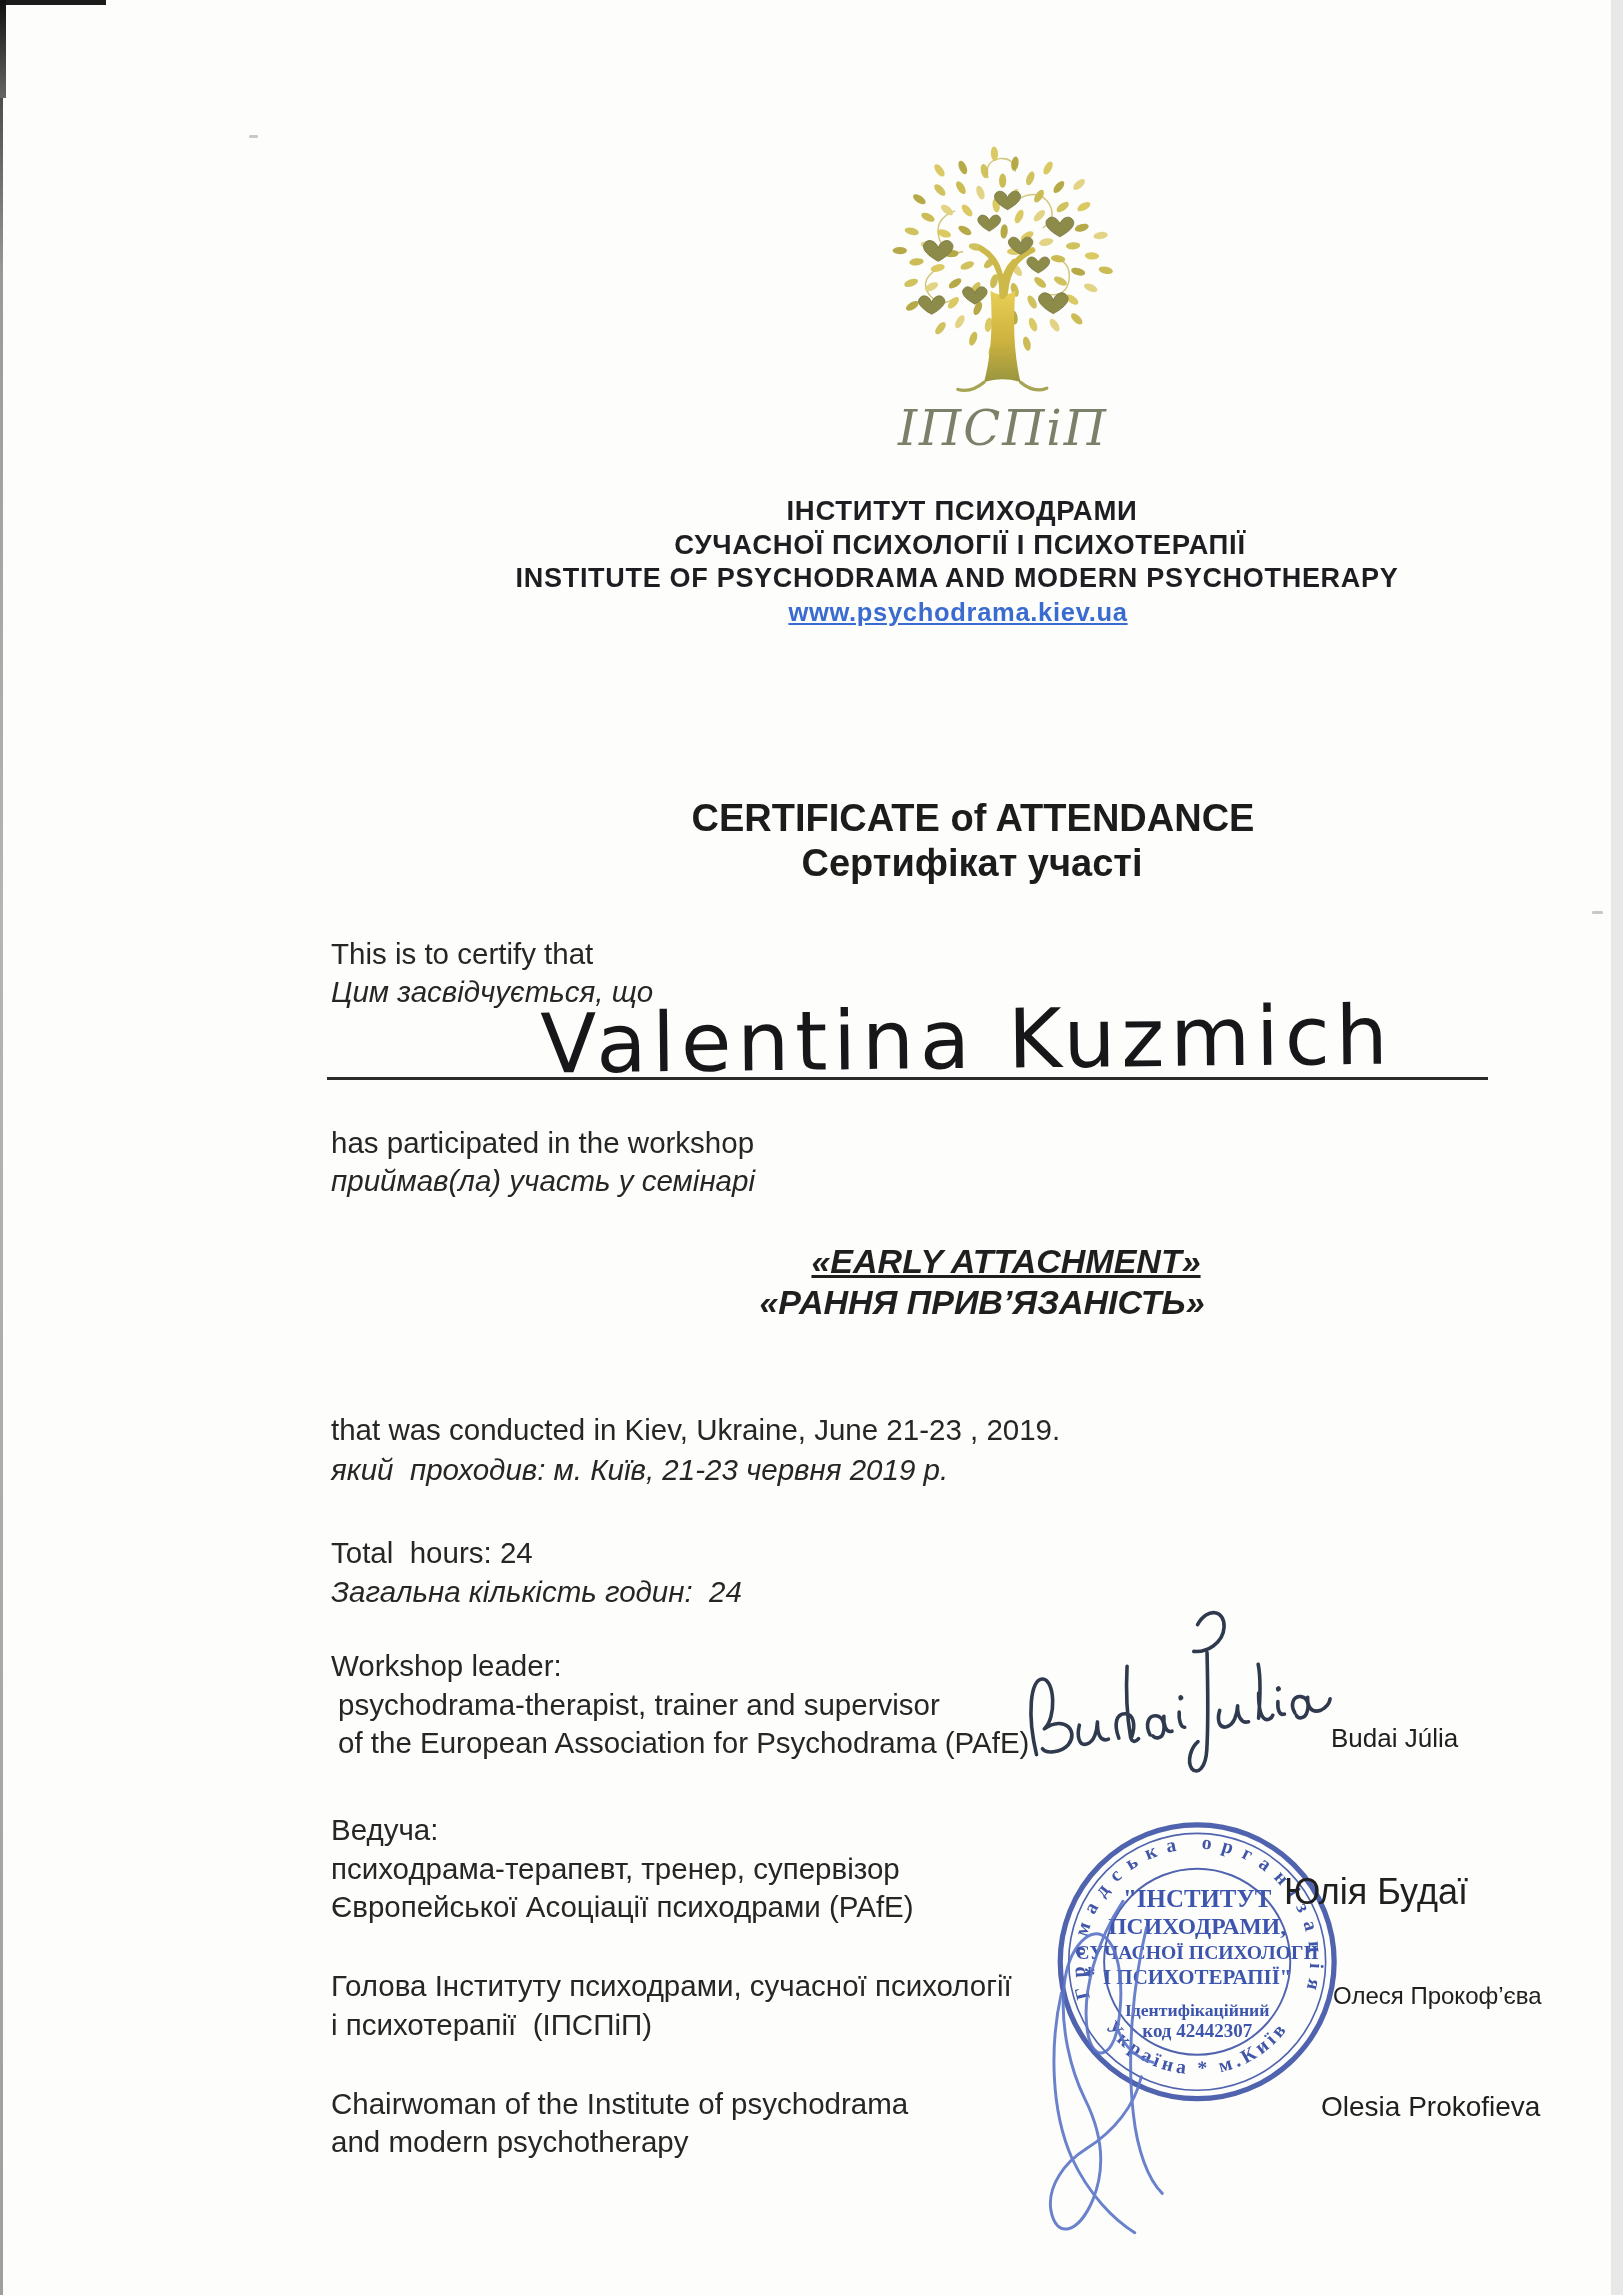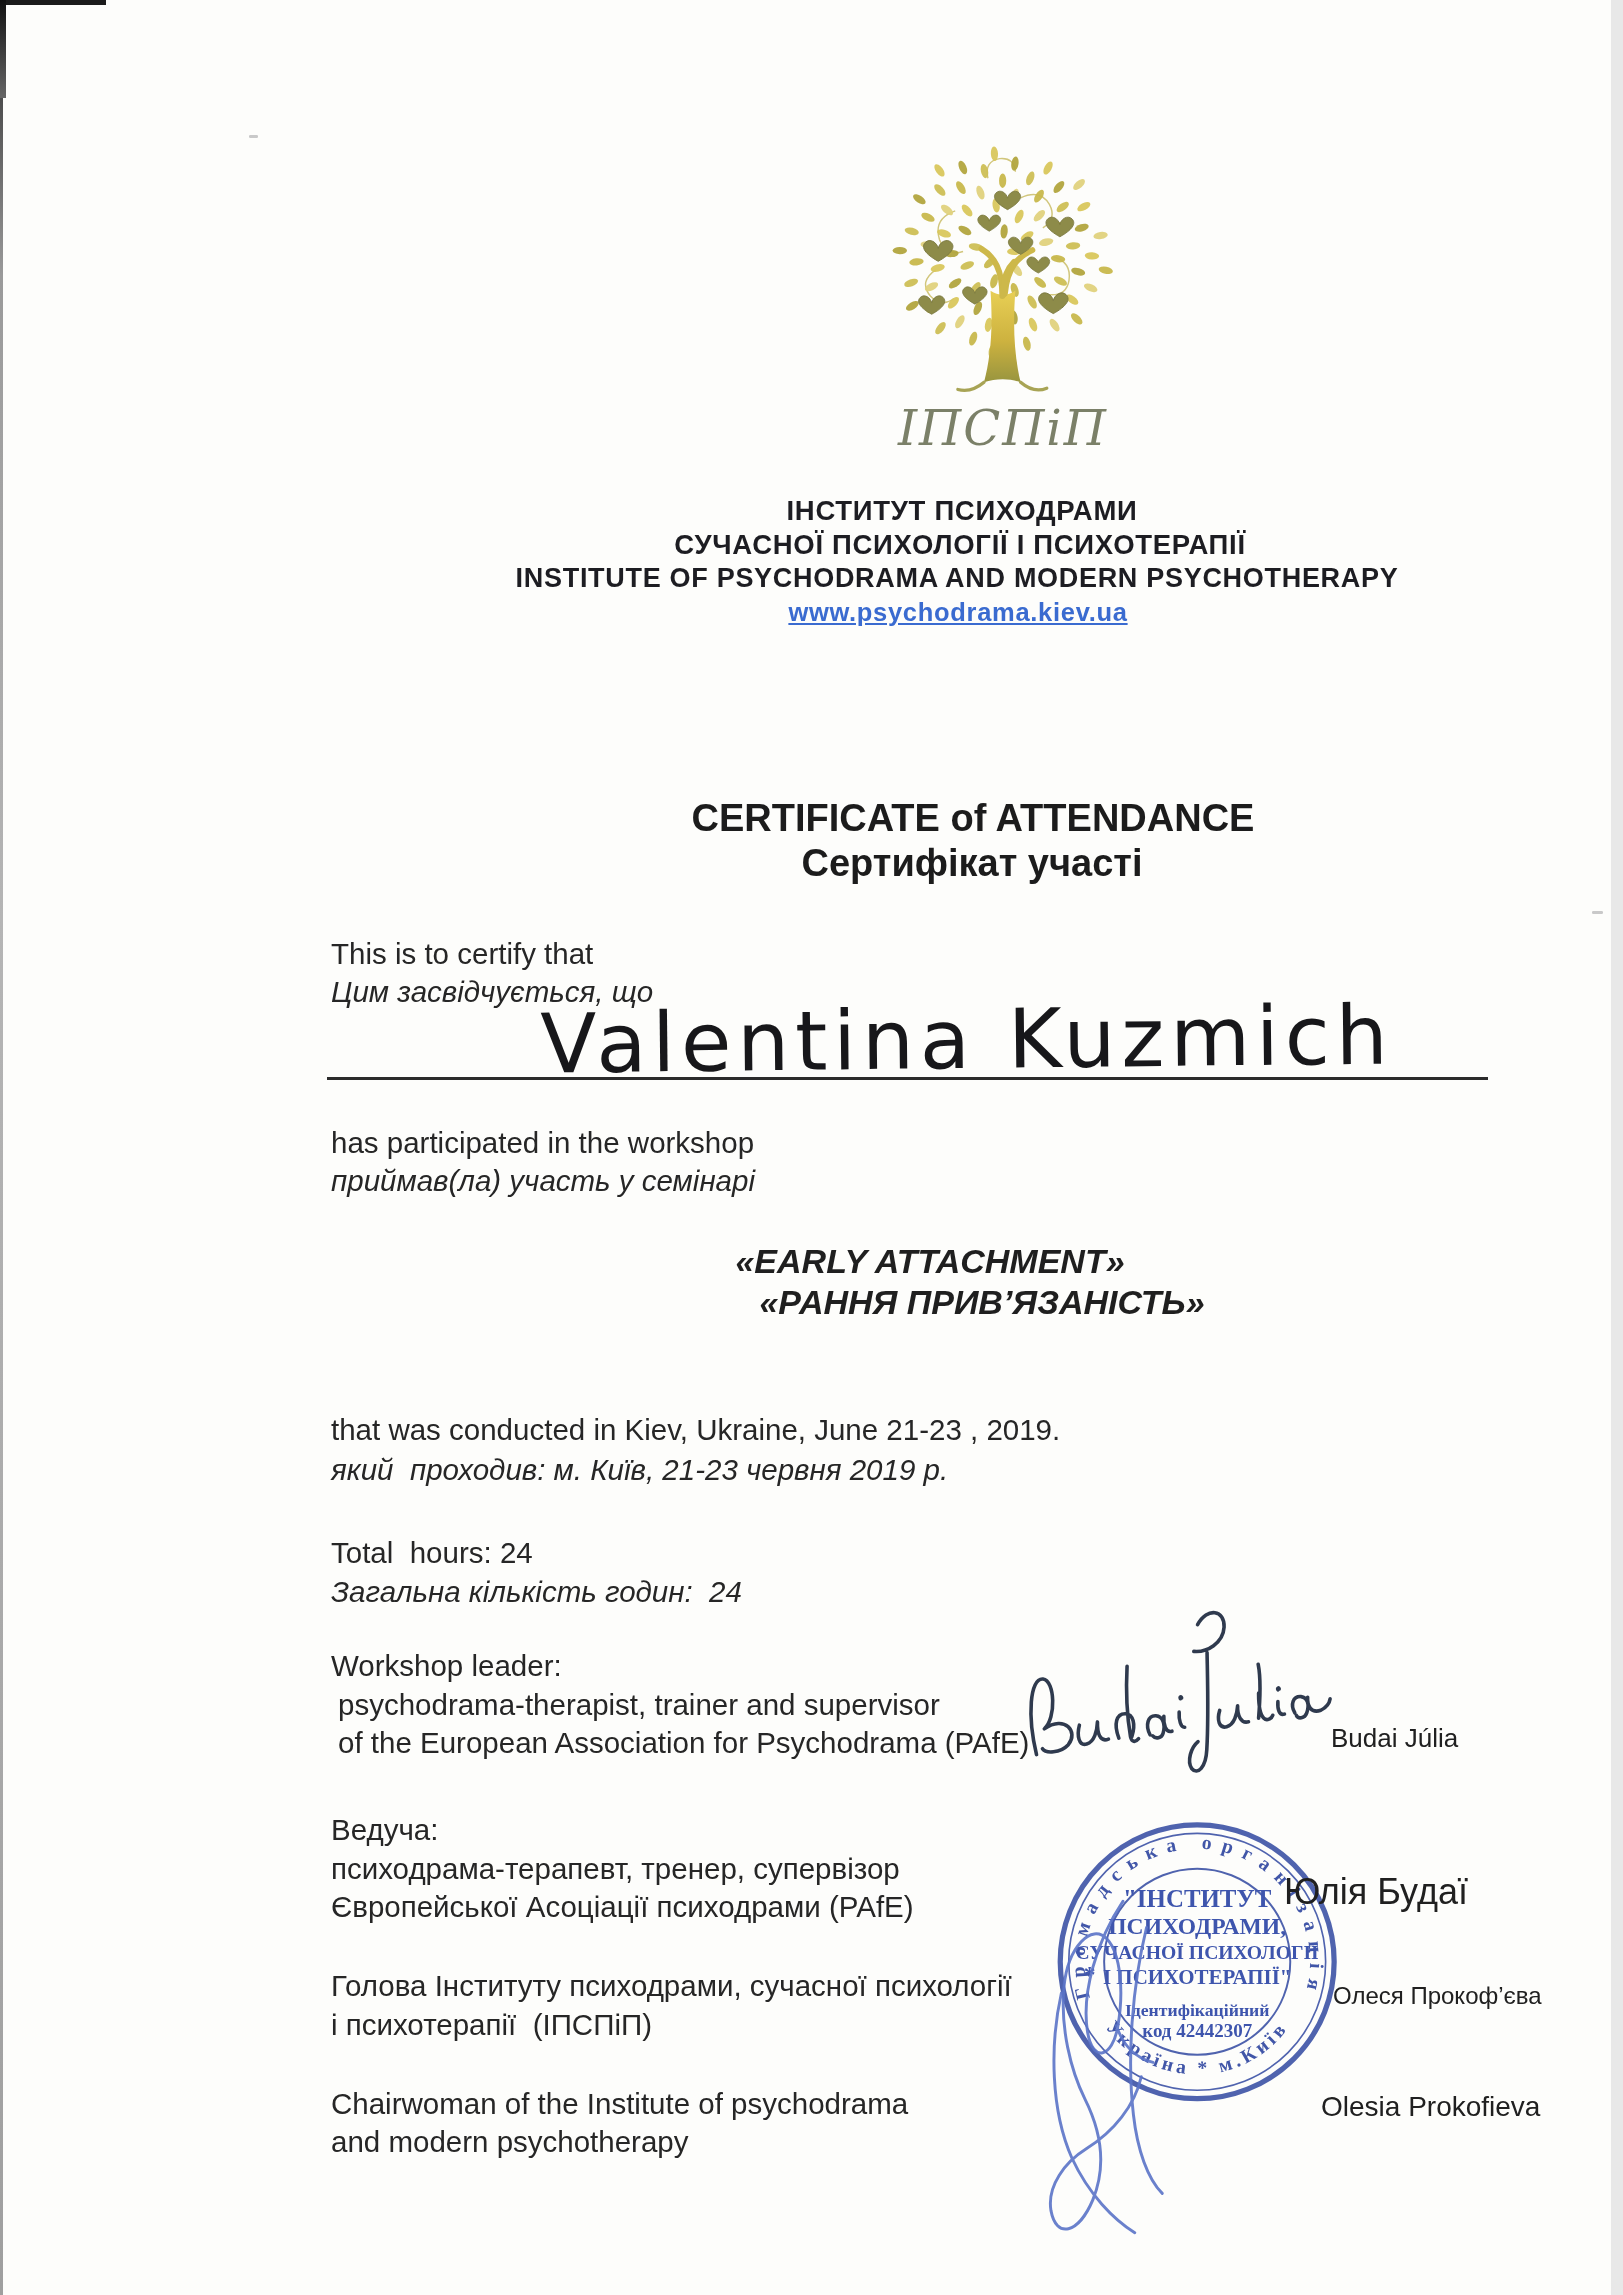--- a/index.html
+++ b/index.html
@@ -171,21 +171,21 @@
 
   <div class="ln body" style="left:331px;top:937px;">This is to certify that</div>
   <div class="ln body i" style="left:331px;top:975px;font-style:italic;">Цим засвідчується, що</div>
 
   <div class="ln hand" style="left:967px;top:994px;">Valentina Kuzmich</div>
   <div class="nameline" style="left:327px;top:1077px;width:1161px;"></div>
 
   <div class="ln body" style="left:331px;top:1126px;">has participated in the workshop</div>
   <div class="ln body i" style="left:331px;top:1164px;">приймав(ла) участь у семінарі</div>
 
-  <div class="ln c wk" style="left:930px;top:1242px;">«EARLY ATTACHMENT»</div>
+  <div class="ln c wk" style="left:1006px;top:1242px;text-decoration:underline;">«EARLY ATTACHMENT»</div>
   <div class="ln c wk" style="left:982px;top:1283px;text-align:right;">«РАННЯ ПРИВ’ЯЗАНІСТЬ»</div>
 
   <div class="ln body" style="left:331px;top:1413px;">that was conducted in Kiev, Ukraine, June 21-23 , 2019.</div>
   <div class="ln body i" style="left:331px;top:1453px;">який  проходив: м. Київ, 21-23 червня 2019 р.</div>
 
   <div class="ln body" style="left:331px;top:1536px;">Total  hours: 24</div>
   <div class="ln body i" style="left:331px;top:1575px;">Загальна кількість годин:  24</div>
 
   <div class="ln body" style="left:331px;top:1649px;">Workshop leader:</div>
   <div class="ln body" style="left:338px;top:1688px;">psychodrama-therapist, trainer and supervisor</div>

